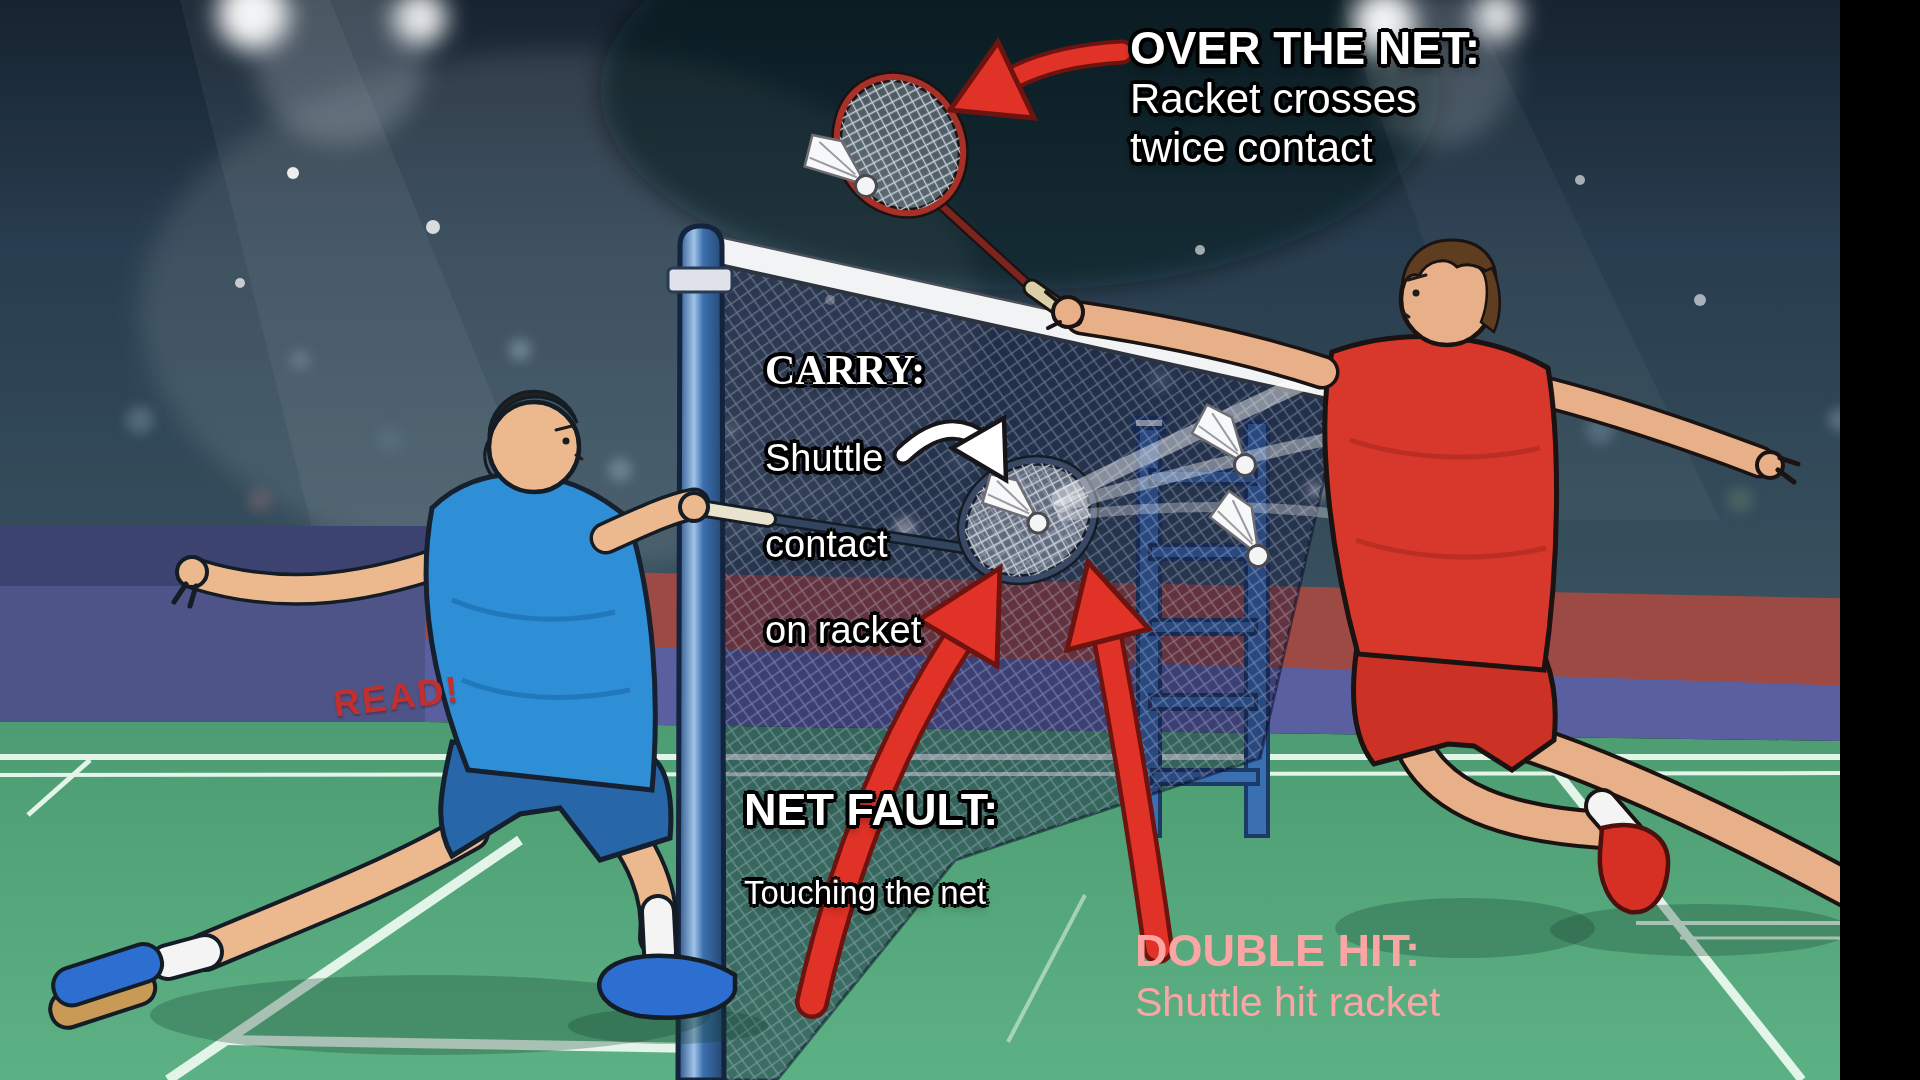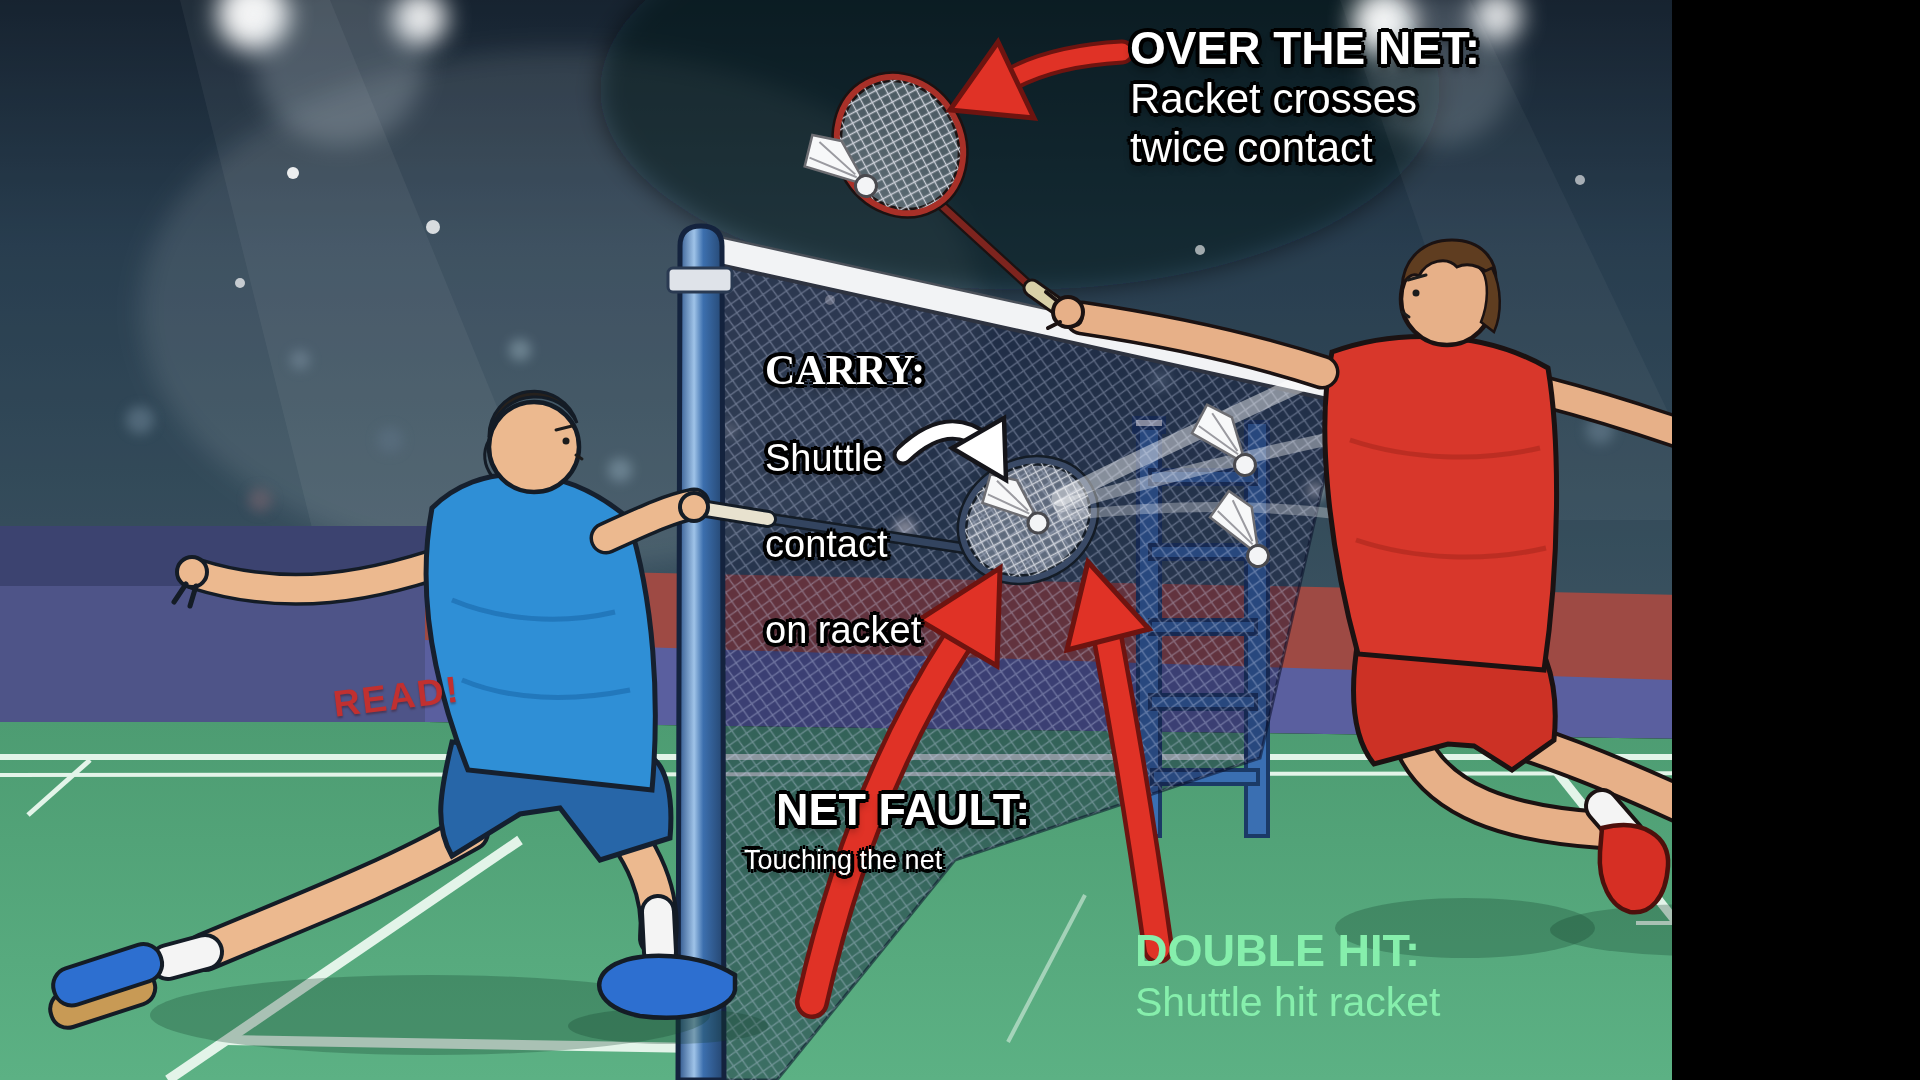--- a/index.html
+++ b/index.html
@@ -1,39 +1,39 @@
 <!DOCTYPE html>
 <html><head>
 <meta charset="utf-8">
 <style>
   html,body{margin:0;padding:0;background:#000;}
   .stage{
-    position:relative;width:1672px;height:1080px;overflow:hidden;
+    position:relative;width:1840px;height:1080px;overflow:hidden;
     font-family:"Liberation Sans", sans-serif;
   }
   .stage svg{position:absolute;left:0;top:0;}
   .callout{position:absolute;white-space:nowrap;}
   .outlined{
     color:#fff;
     text-shadow:
       -3px -3px 0 #000, 3px -3px 0 #000, -3px 3px 0 #000, 3px 3px 0 #000,
       -4px 0 0 #000, 4px 0 0 #000, 0 -4px 0 #000, 0 4px 0 #000,
       0 6px 8px rgba(0,0,0,.45);
   }
   .c-title{font-weight:bold;}
   .over-net{left:1130px;top:22px;}
   .over-net .c-title{font-size:46px;line-height:52px;}
   .over-net .c-line{font-size:42px;line-height:49px;}
   .carry{left:765px;top:346px;}
   .carry .c-title{font-size:42px;line-height:48px;font-family:Liberation Serif, serif;}
   .carry .c-line{font-size:38px;line-height:44px;margin-top:42px;}
   .net-fault{left:744px;top:784px;}
-  .net-fault .c-title{font-size:45px;line-height:52px;margin-left:32px;}
-  .net-fault .c-line{font-size:27px;line-height:48px;}
-  .double-hit{left:1135px;top:924px;color:#86efac;}
+  .net-fault .c-title{font-size:45px;line-height:52px;}
+  .net-fault .c-line{font-size:33px;line-height:48px;margin-top:33px;}
+  .double-hit{left:1135px;top:924px;color:#fca5a5;}
   .double-hit .c-title{font-size:45px;line-height:54px;}
   .double-hit .c-line{font-size:41px;line-height:48px;}
   .shirt-read{
     left:333px;top:676px;transform:rotate(-7deg);
     font-size:37px;font-weight:bold;letter-spacing:2px;
     color:#c13030;text-shadow:0 2px 2px rgba(60,10,10,.35);
   }
 </style>
 </head>
 <body>

